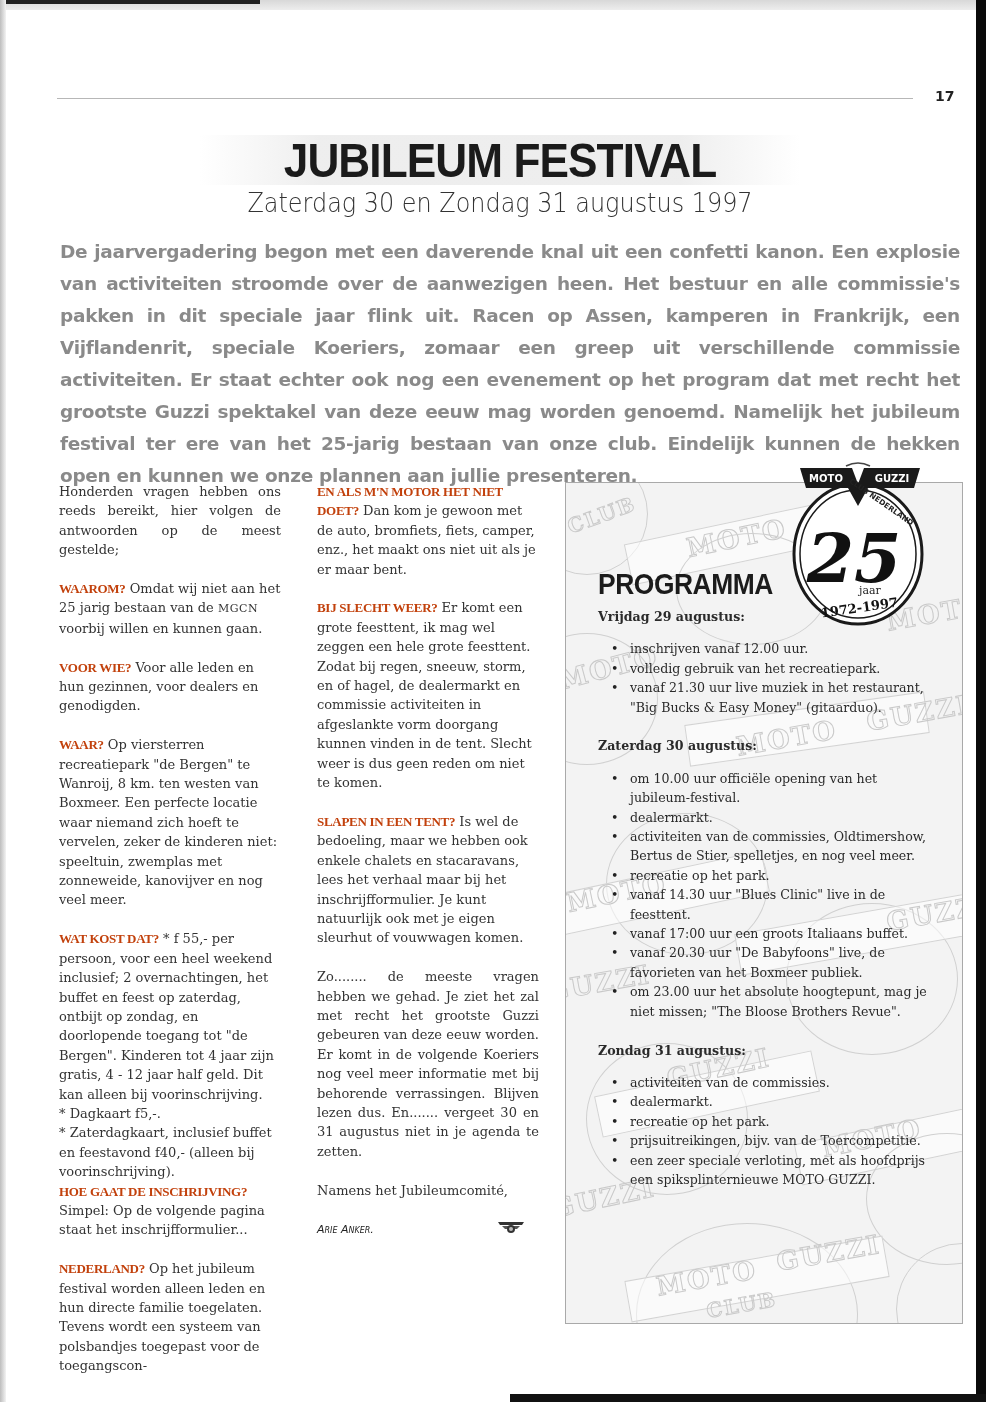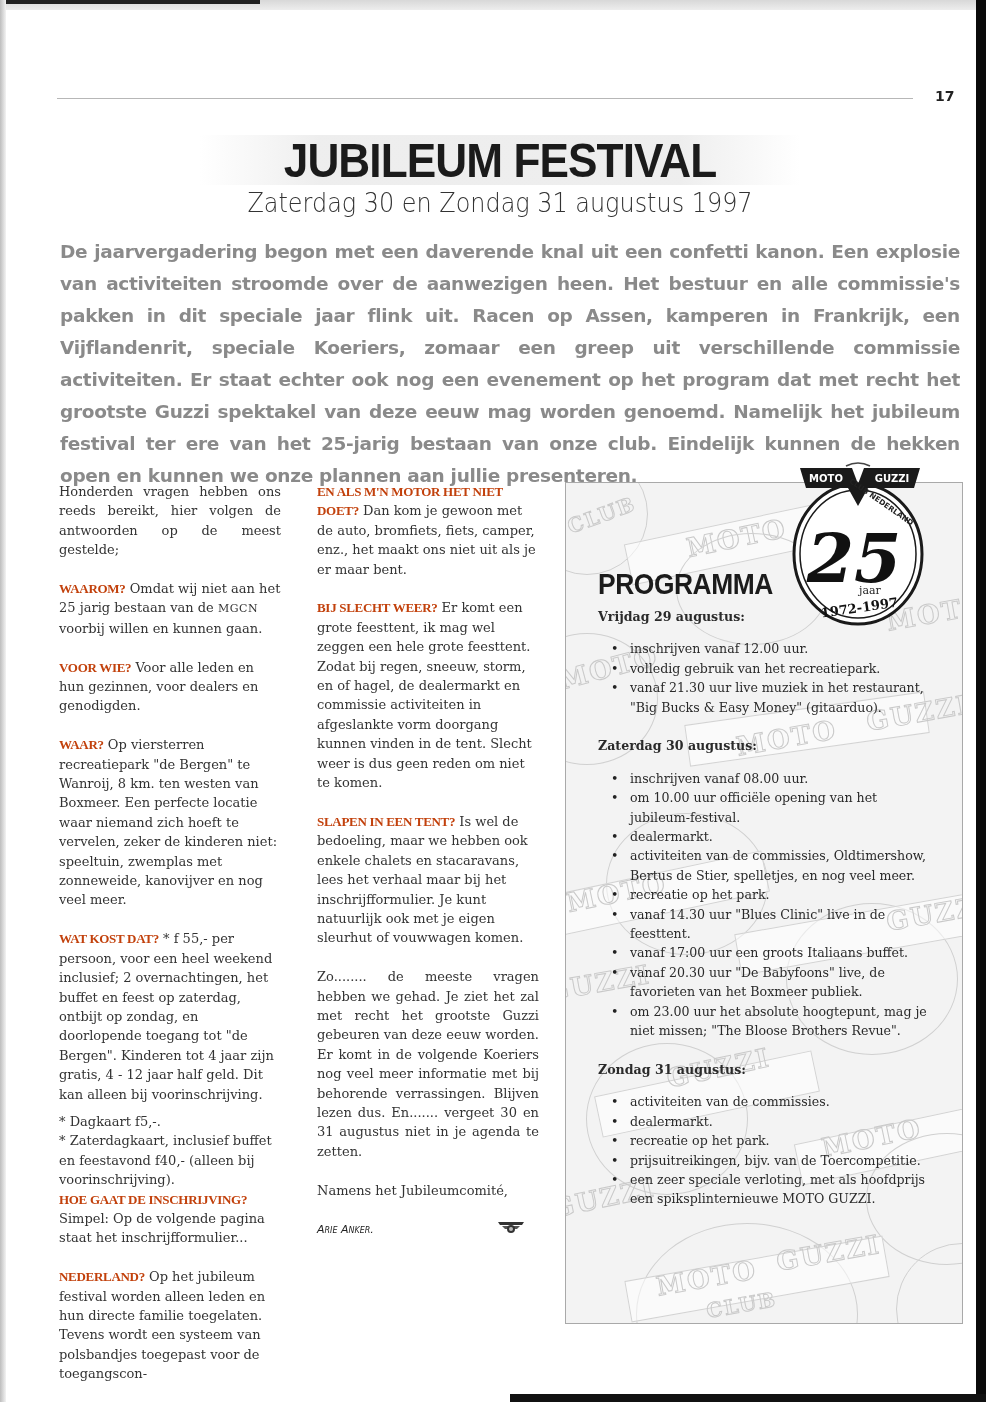--- a/index.html
+++ b/index.html
@@ -145,21 +145,21 @@
   </p>
 
   <p>
     <span class="q">VOOR WIE?</span><span> Voor alle leden en hun gezinnen, voor dealers en genodigden.</span>
   </p>
 
   <p>
     <span class="q">WAAR?</span><span> Op viersterren recreatiepark "de Bergen" te Wanroij, 8 km. ten westen van Boxmeer. Een perfecte locatie waar niemand zich hoeft te vervelen, zeker de kinderen niet: speeltuin, zwemplas met zonneweide, kanovijver en nog veel meer.</span>
   </p>
 
-  <p style="margin-bottom:8px">
+  <p style="margin-bottom:0">
     <span class="q">WAT KOST DAT?</span><span> * f 55,- per persoon, voor een heel weekend inclusief; 2 overnachtingen, het buffet en feest op zaterdag, ontbijt op zondag, en doorlopende toegang tot "de Bergen". Kinderen tot 4 jaar zijn gratis, 4 - 12 jaar half geld. Dit kan alleen bij voorinschrijving.</span>
   </p>
   <div>* Dagkaart f5,-.</div>
   <div>* Zaterdagkaart, inclusief buffet en feestavond f40,- (alleen bij voorinschrijving).</div>
 
   <p>
     <span class="q">HOE GAAT DE INSCHRIJVING?</span><span> Simpel: Op de volgende pagina staat het inschrijfformulier...</span>
   </p>
 
   <p>
@@ -243,21 +243,20 @@
       <div class="day-head">Vrijdag 29 augustus:</div>
       <ul class="prog-list">
         <li>inschrijven vanaf 12.00 uur.</li>
         <li>volledig gebruik van het recreatiepark.</li>
         <li>vanaf 21.30 uur live muziek in het restaurant, "Big Bucks &amp; Easy Money" (gitaarduo).</li>
       </ul>
     </div>
     <div class="day-block">
       <div class="day-head">Zaterdag 30 augustus:</div>
       <ul class="prog-list">
-        <li>inschrijven vanaf 08.00 uur.</li>
         <li>om 10.00 uur officiële opening van het jubileum-festival.</li>
         <li>dealermarkt.</li>
         <li>activiteiten van de commissies, Oldtimershow, Bertus de Stier, spelletjes, en nog veel meer.</li>
         <li>recreatie op het park.</li>
         <li>vanaf 14.30 uur "Blues Clinic" live in de feesttent.</li>
         <li>vanaf 17:00 uur een groots Italiaans buffet.</li>
         <li>vanaf 20.30 uur "De Babyfoons" live, de favorieten van het Boxmeer publiek.</li>
         <li>om 23.00 uur het absolute hoogtepunt, mag je niet missen; "The Bloose Brothers Revue".</li>
       </ul>
     </div>

